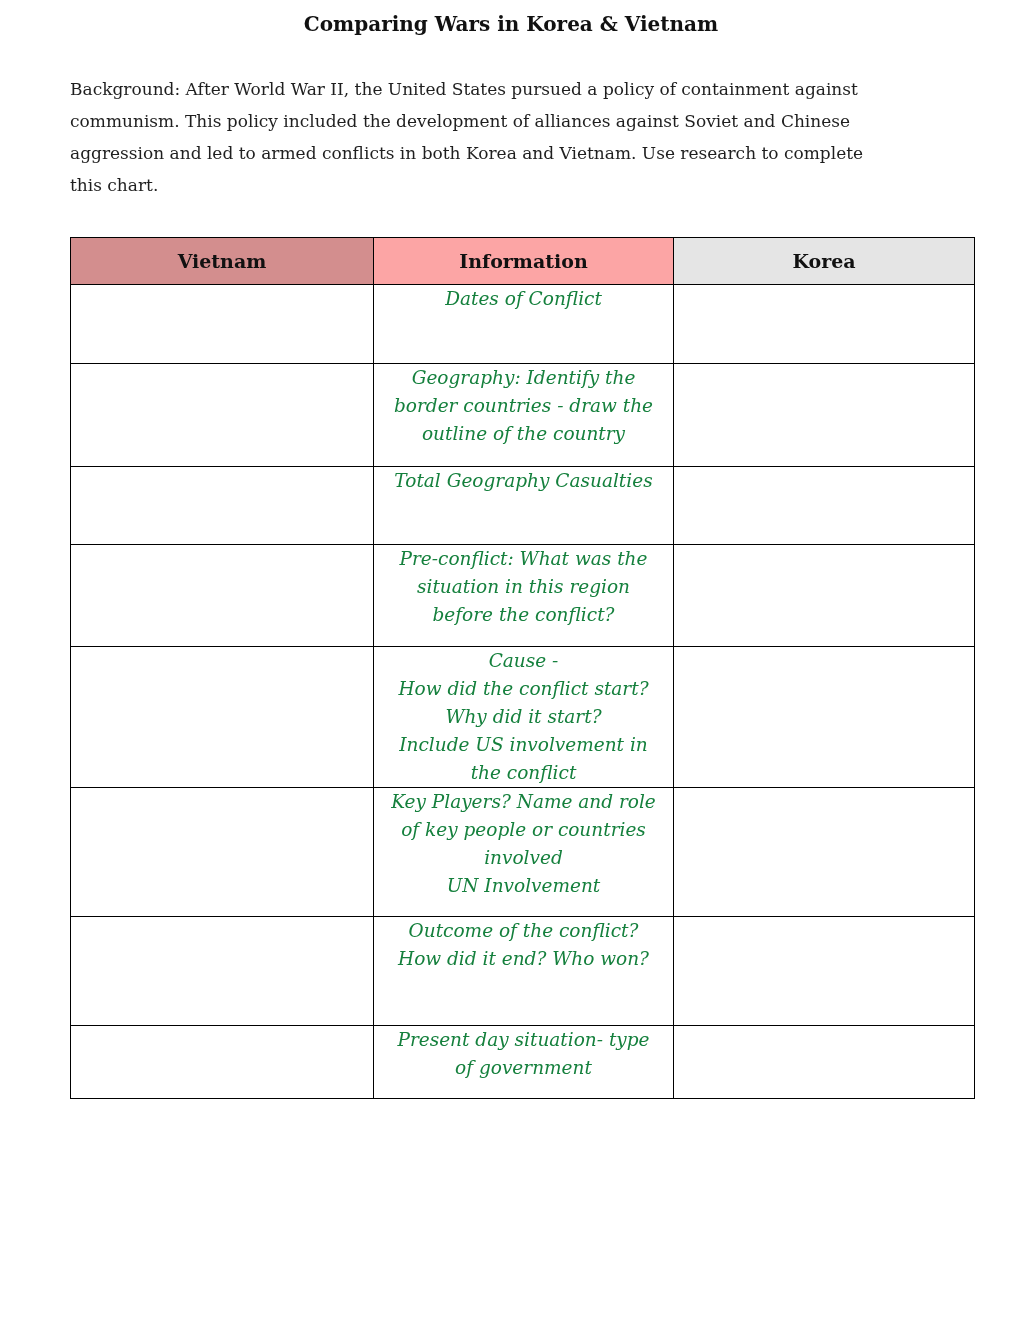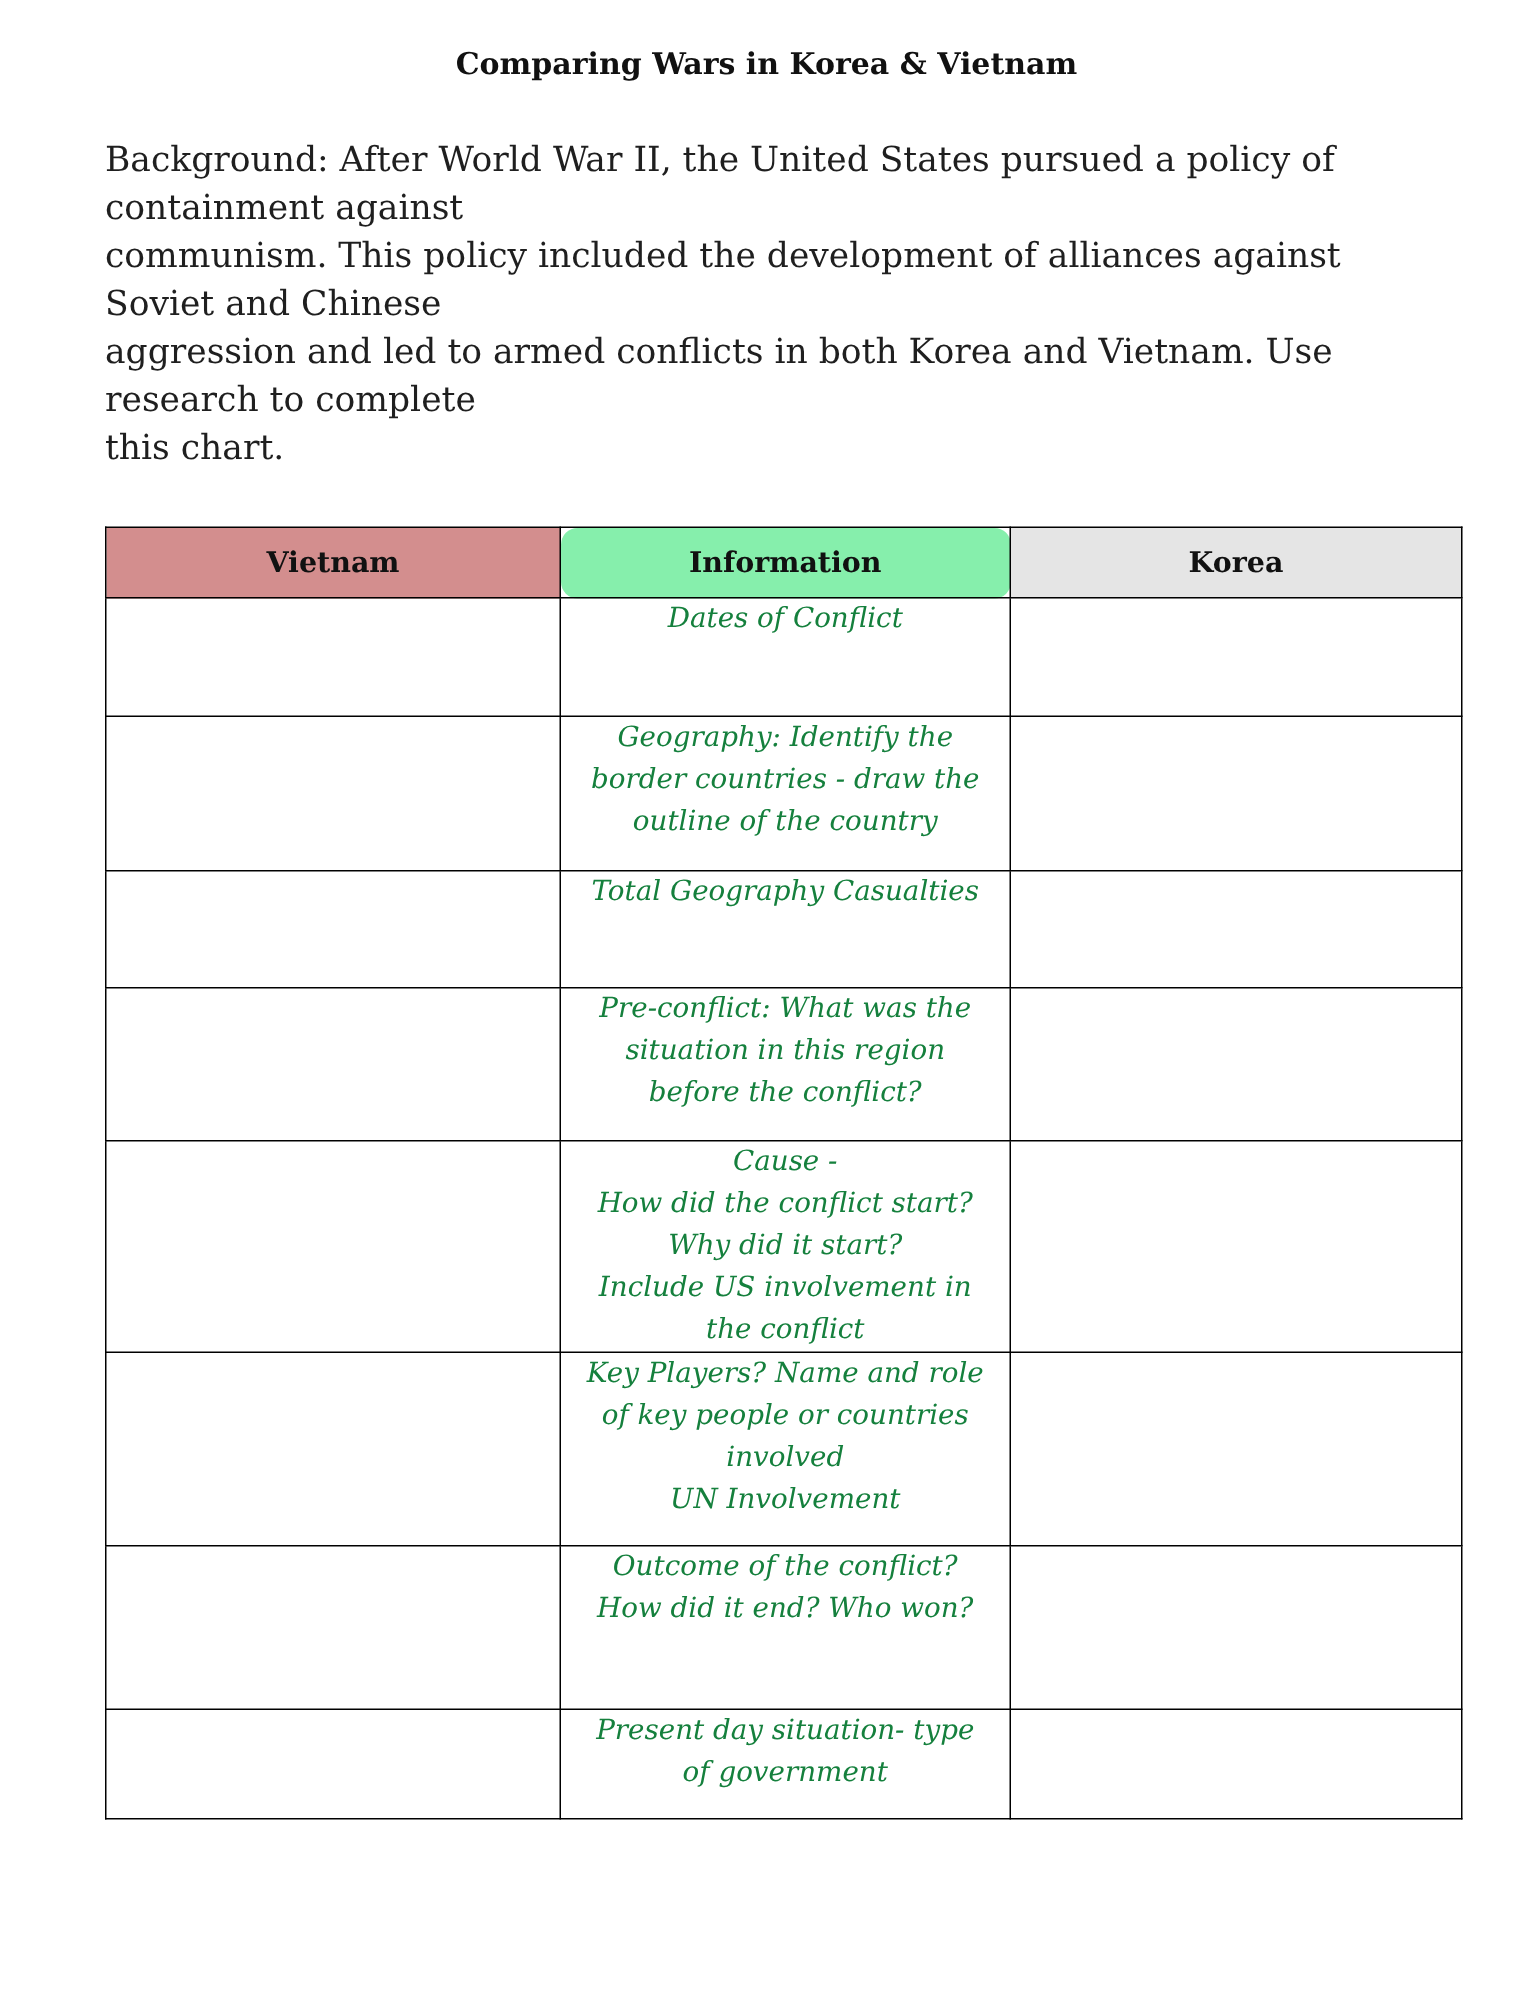--- a/index.html
+++ b/index.html
@@ -10,30 +10,30 @@
   .page {
     position: relative;
     width: 1022px;
     height: 1330px;
     background: #ffffff;
     font-family: "DejaVu Serif", "Liberation Serif", serif;
     color: #1a1a1a;
     overflow: hidden;
   }
   .doc-title {
-    padding-top: 30px;
+    padding-top: 12px;
     text-align: center;
     font-size: 20px;
     font-weight: bold;
     color: #111111;
   }
   .bg-text {
     margin: 37px 62px 0 70px;
     width: 895px;
-    font-size: 23px;
+    font-size: 17px;
     line-height: 32px;
     white-space: pre-line;
     color: #1f1f1f;
   }
   table.grid {
     margin: 36px 0 0 70px;
     border-collapse: collapse;
     table-layout: fixed;
     width: 904px;
   }
@@ -89,21 +89,21 @@
 
   <table class="grid">
     <colgroup>
         <col class="c1">
         <col class="c2">
         <col class="c3">
       </colgroup>
     <thead>
       <tr>
         <th style="background-color: rgb(211, 142, 142);">Vietnam</th>
-        <th style="background-color: #86efac; border-radius: 11px;">Information</th>
+        <th style="background-color: #fca5a5;">Information</th>
         <th style="background-color: #e5e5e5;">Korea</th>
       </tr>
     </thead>
     <tbody>
       <tr>
         <td></td>
         <td class="info-cell">Dates of Conflict</td>
         <td></td>
       </tr>
       <tr>

